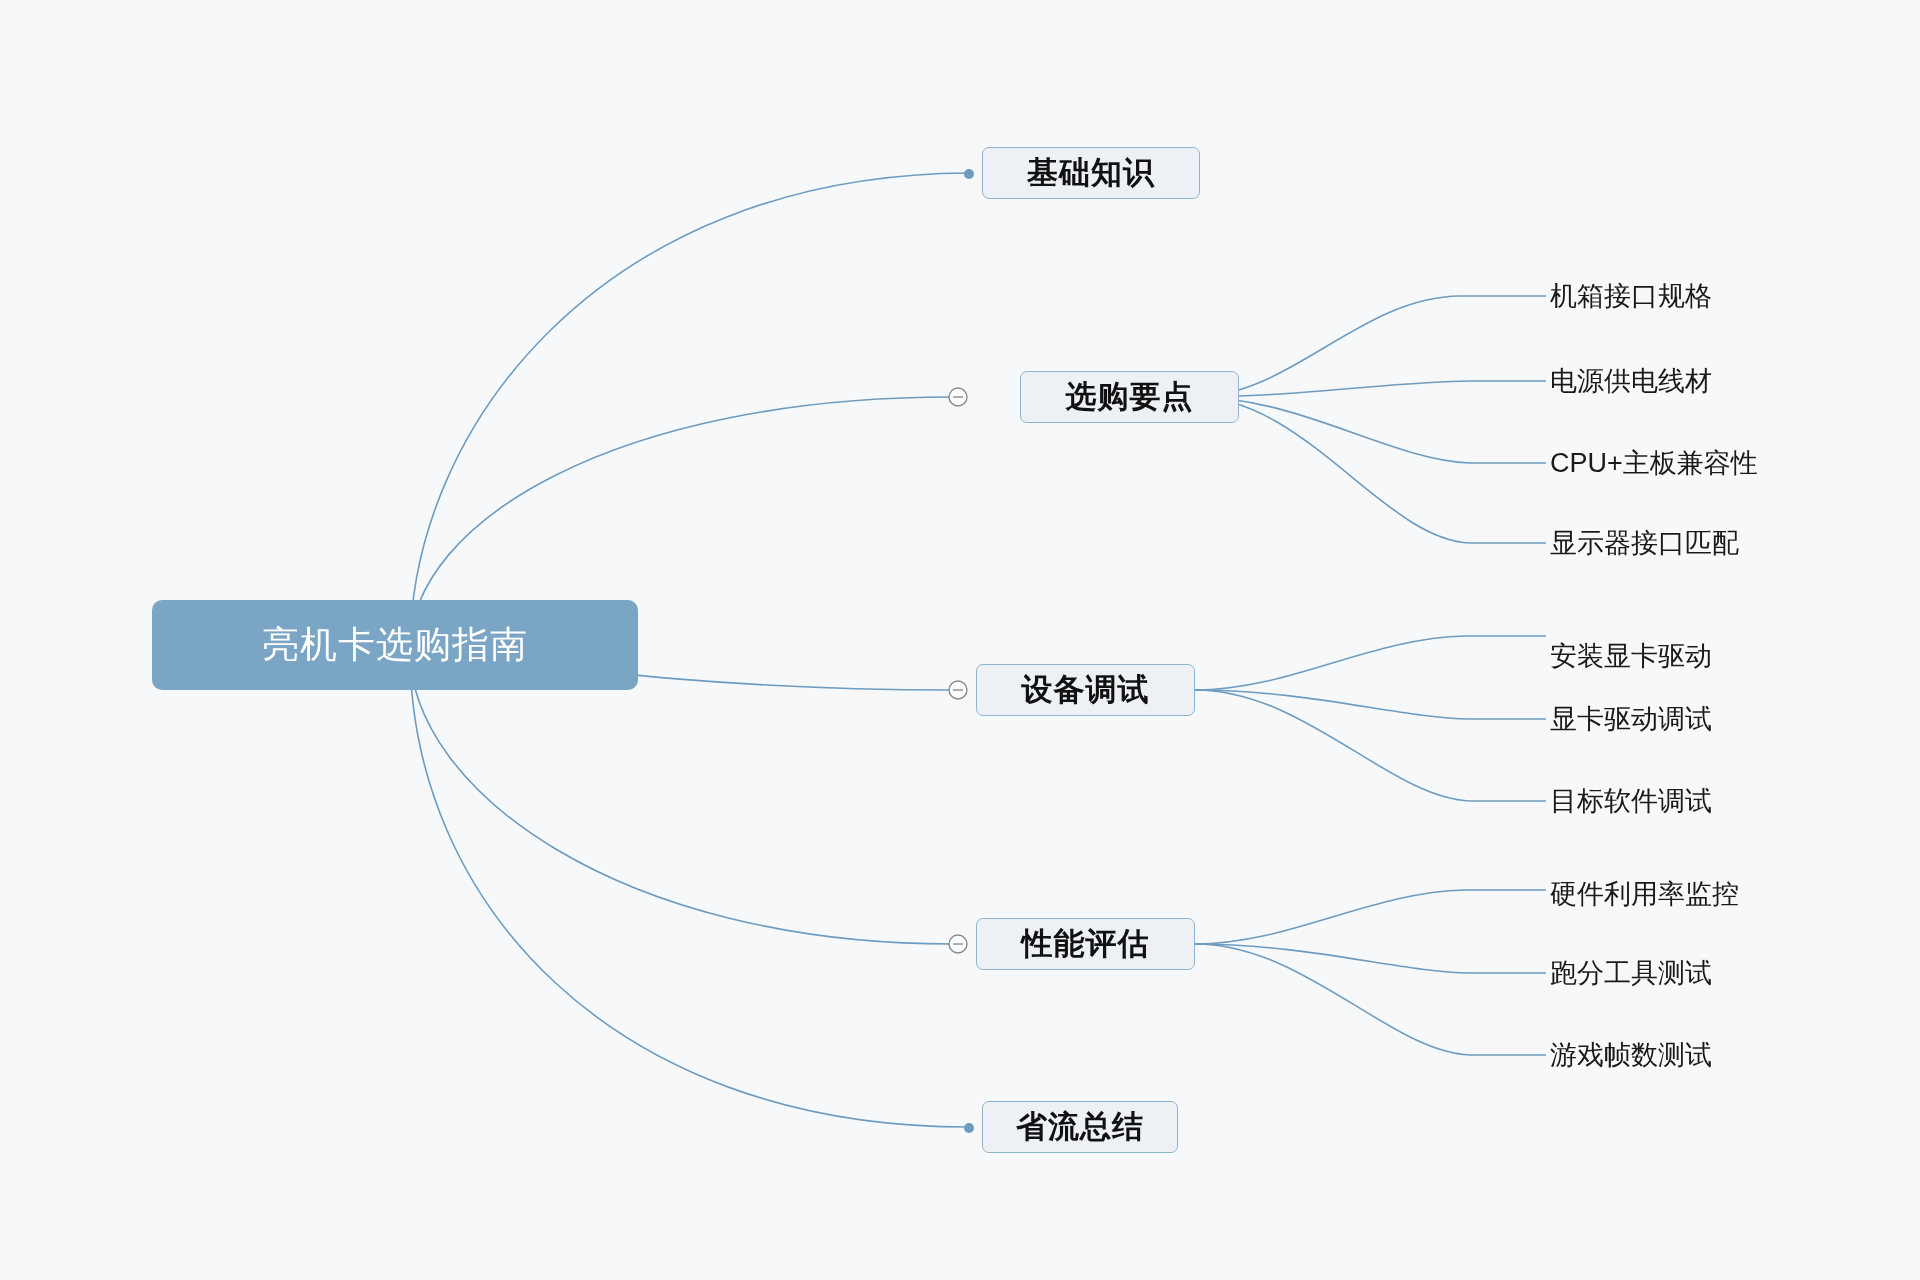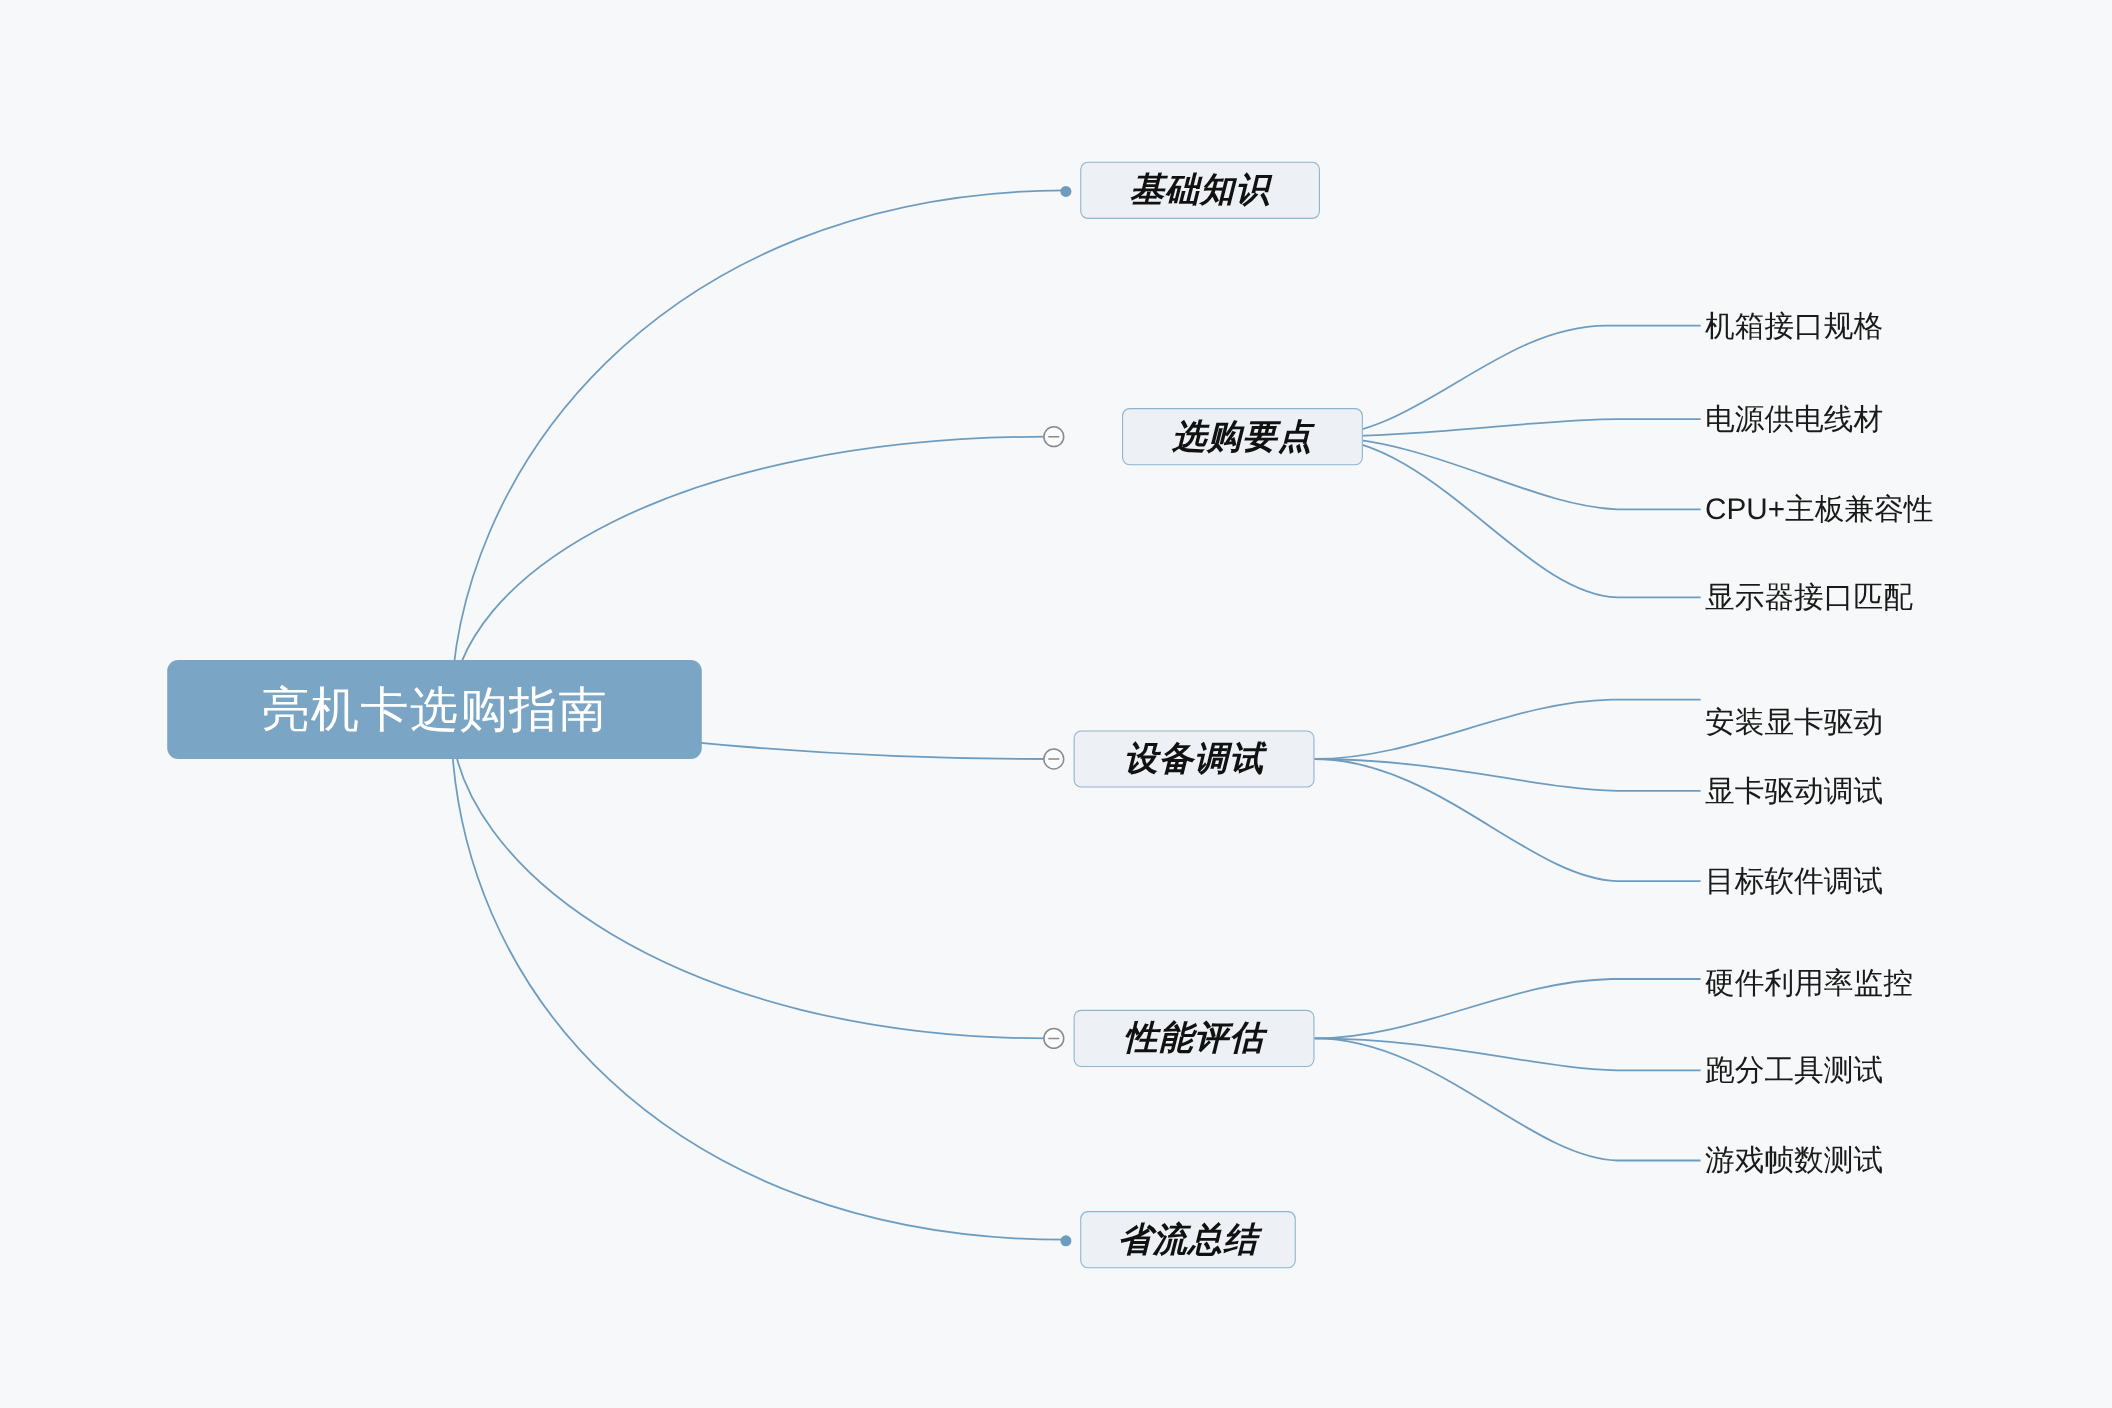--- a/index.html
+++ b/index.html
@@ -38,38 +38,37 @@
   }
   
   #root-node {
     left: 152px;
     top: 600px;
     width: 486px;
     height: 90px;
     background: #7ba5c4;
     border-radius: 10px;
     color: #ffffff;
-    font-size: 44px;
+    font-size: 37px;
     font-weight: 400;
     letter-spacing: 1px;
     z-index: 5;
   }
   
   .branch-node {
     height: 52px;
     background: #edf1f5;
     border: 1.5px solid #8fb4cf;
     border-radius: 7px;
     color: #111111;
     font-size: 31px;
     font-weight: bold;
     letter-spacing: 1px;
     padding: 0 16px;
     z-index: 4;
-    font-style: italic;
   }
   
   .leaf-node {
     height: 40px;
     color: #1a1a1a;
     font-size: 27px;
     font-weight: 400;
     justify-content: flex-start;
     z-index: 4;
   }

